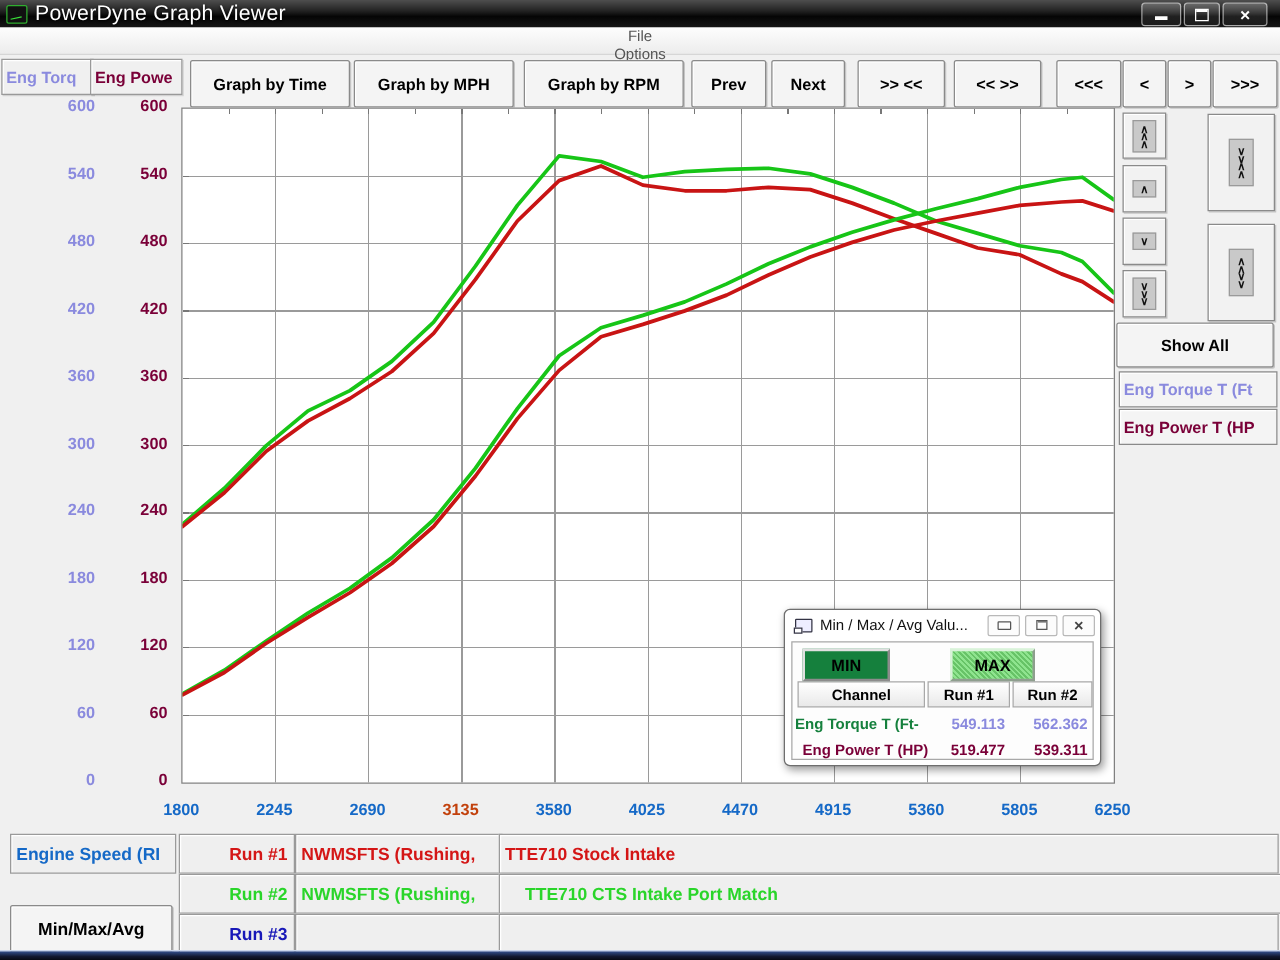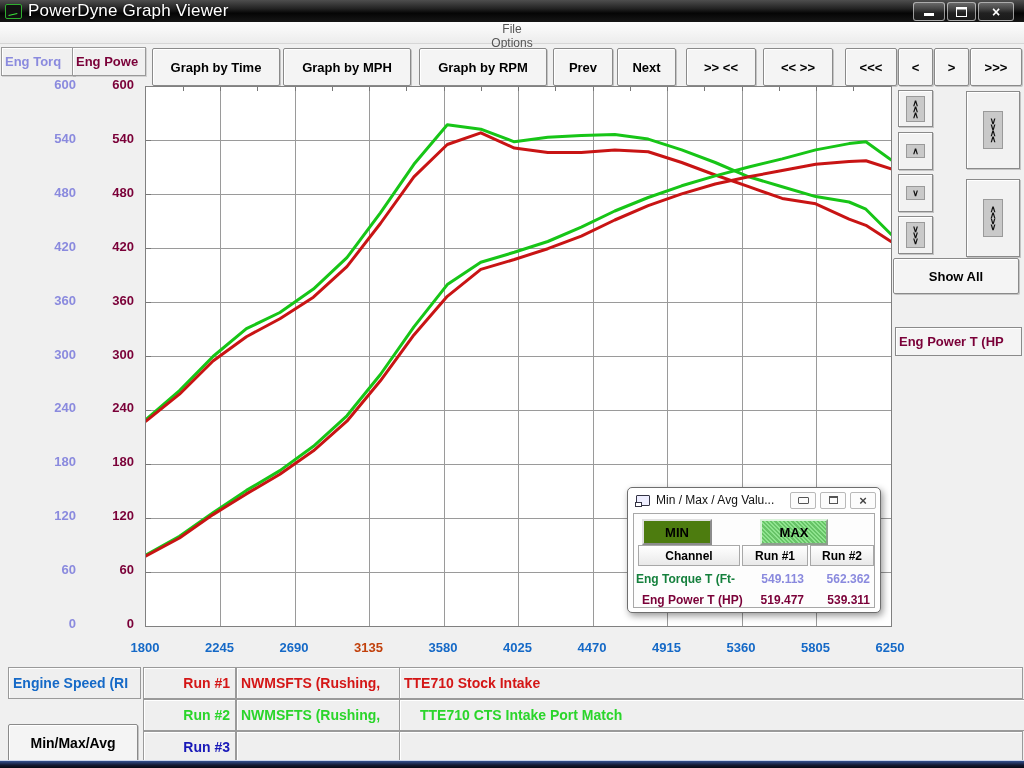--- a/index.html
+++ b/index.html
@@ -69,21 +69,21 @@
     margin:0 6px 0 8px;position:relative;background:#eef;}
   #minmax-title .doc-icon::after{content:"";position:absolute;left:-2px;bottom:-2px;width:5px;height:3px;
     border:1px solid #334;background:#fff;}
   .mm-ctrl{width:24px;height:15px;border:1px solid #b9b9b9;border-radius:2px;margin-right:4px;
     display:flex;align-items:center;justify-content:center;color:#444;background:#fcfcfc;}
   .mm-ctrl .rect{width:9px;height:5px;border:1px solid #555;border-radius:1px;}
   .mm-ctrl .rest{width:7px;height:6px;border:1px solid #555;box-shadow:inset 0 1px 0 #555;}
   .mm-ctrl .x{font-size:13px;font-weight:bold;line-height:1;}
   #minmax-body{position:absolute;left:5px;top:25px;width:240px;height:93px;
     border:1px solid #a8a8a8;background:#fdfdfd;}
-  #min-btn{position:absolute;left:8px;top:5px;width:66px;height:22px;background:#4d7c0f;
+  #min-btn{position:absolute;left:8px;top:5px;width:66px;height:22px;background:#15803d;
     border:2px outset #e0e0e0;display:flex;align-items:center;justify-content:center;
     font-weight:bold;font-size:13px;}
   #max-btn{position:absolute;left:126px;top:5px;width:64px;height:22px;
     border:2px outset #d9f2d9;display:flex;align-items:center;justify-content:center;
     font-weight:bold;font-size:13px;
     background-image:repeating-linear-gradient(45deg,rgba(0,110,0,.28) 0 1.5px,transparent 1.5px 3px);}
   .mm-hdr{position:absolute;top:31px;height:19px;background:linear-gradient(#fff,#e9e9e9);
     border:1px solid #a8a8a8;display:flex;align-items:center;justify-content:center;
     font-weight:bold;font-size:12px;}
   .mm-cell{position:absolute;font-weight:bold;font-size:12px;white-space:nowrap;}
@@ -253,20 +253,21 @@
 ∧</span>
       </div>
       <div class="scroll-btn" style="left: 966px; top: 179px; width: 52px; height: 76px;">
         <span class="scroll-inner" style="padding: 6px;">∧
 ∧
 ∨
 ∨</span>
       </div>
     </div>
   <div class="btn" style="left:893px;top:258px;width:124px;height:34px;">Show All</div>
+  <div class="chan-box" style="top: 297px; color: rgb(138, 138, 222);">Eng Torque T (Ft</div>
   <div class="chan-box" style="top: 327px; color: rgb(122, 0, 56);">Eng Power T (HP</div>
 
   <div class="panel-box left" style="left: 8px; top: 667px; width: 127px; color: rgb(21, 105, 199);">Engine Speed (RI</div>
   <div id="runs-rows">
       <div class="panel-box right" style="left: 143px; top: 667px; width: 86px; color: rgb(212, 22, 22);">Run #1</div>
       <div class="panel-box left" style="left: 236px; top: 667px; width: 160px; color: rgb(212, 22, 22);">NWMSFTS (Rushing,</div>
       <div class="panel-box left" style="left: 399px; top: 667px; width: 618px; color: rgb(212, 22, 22);">TTE710 Stock Intake</div>
       <div class="panel-box right" style="left: 143px; top: 699px; width: 86px; color: rgb(42, 213, 42);">Run #2</div>
       <div class="panel-box left" style="left: 236px; top: 699px; width: 160px; color: rgb(42, 213, 42);">NWMSFTS (Rushing,</div>
       <div class="panel-box left" style="left: 399px; top: 699px; width: 618px; color: rgb(42, 213, 42); padding-left: 20px;">TTE710 CTS Intake Port Match</div>

